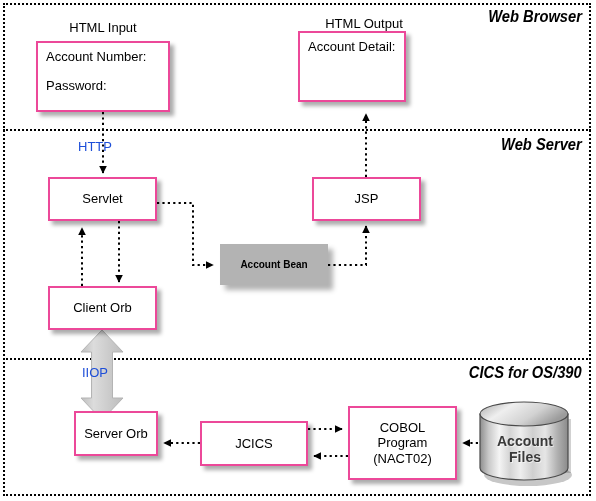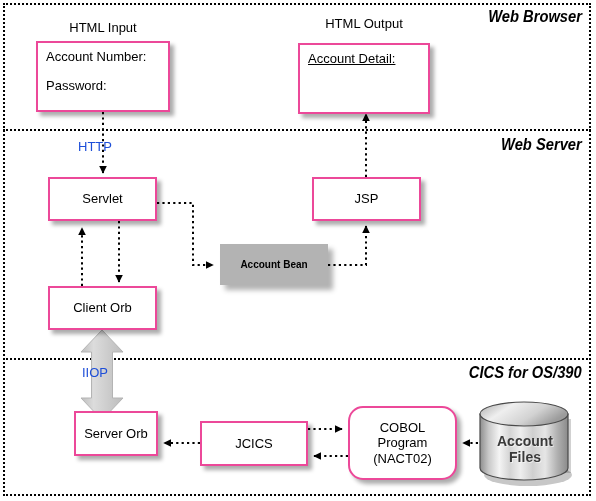--- a/index.html
+++ b/index.html
@@ -84,21 +84,21 @@
   <div class="caption" style="left:298px;top:16px;width:132px;">HTML Output</div>
   <div class="caption" style="left:36px;top:20px;width:134px;">HTML Input</div>
 
   <div class="box topleft" style="left:36px;top:41px;width:134px;height:71px;">
     <div class="form-box">
       <div class="row">Account Number:</div>
       <div class="row">Password:</div>
     </div>
   </div>
 
-  <div class="box topleft" style="left:298px;top:43px;width:132px;height:71px;text-decoration:underline;">
+  <div class="box topleft" style="left:298px;top:31px;width:108px;height:71px;">
     <div class="form-box">
       <div class="row">Account Detail:</div>
     </div>
   </div>
 
   <div class="box" style="left:312px;top:177px;width:109px;height:44px;">
     <span class="inner">JSP</span>
   </div>
 
   <div class="box" style="left:48px;top:177px;width:109px;height:44px;">
@@ -114,21 +114,21 @@
   </div>
 
   <div class="box" style="left:50px;top:411px;width:84px;height:45px;margin-left:24px;">
     <span class="inner">Server Orb</span>
   </div>
 
   <div class="box" style="left:200px;top:421px;width:108px;height:45px;">
     <span class="inner">JCICS</span>
   </div>
 
-  <div class="box" style="left:348px;top:406px;width:109px;height:74px;border-radius:15px;">
+  <div class="box" style="left:348px;top:406px;width:109px;height:74px;">
     <span class="inner">
       <span style="display:block">COBOL</span>
       <span style="display:block">Program</span>
       <span style="display:block">(NACT02)</span>
     </span>
   </div>
 
   <div class="cyl" style="left:478px;top:400px;width:94px;height:86px;">
     <svg width="94" height="86" viewBox="0 0 94 86">
       <defs>

